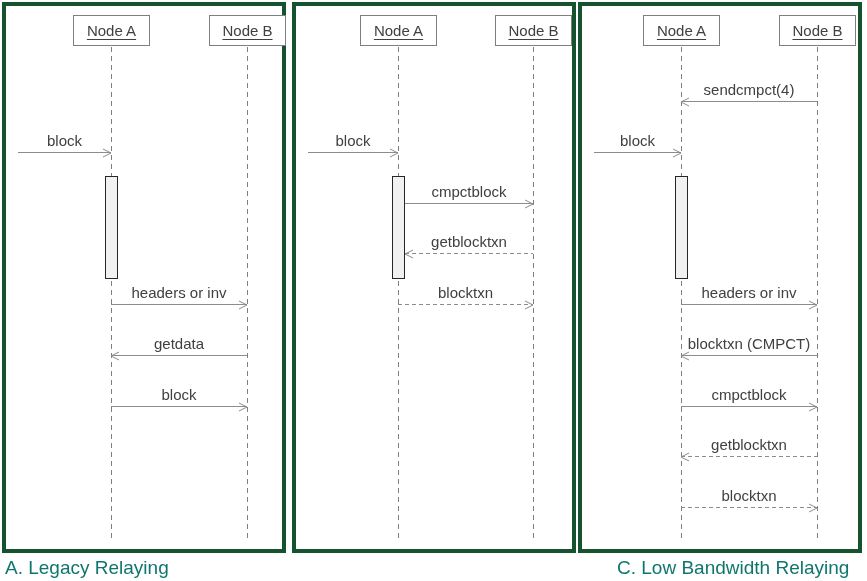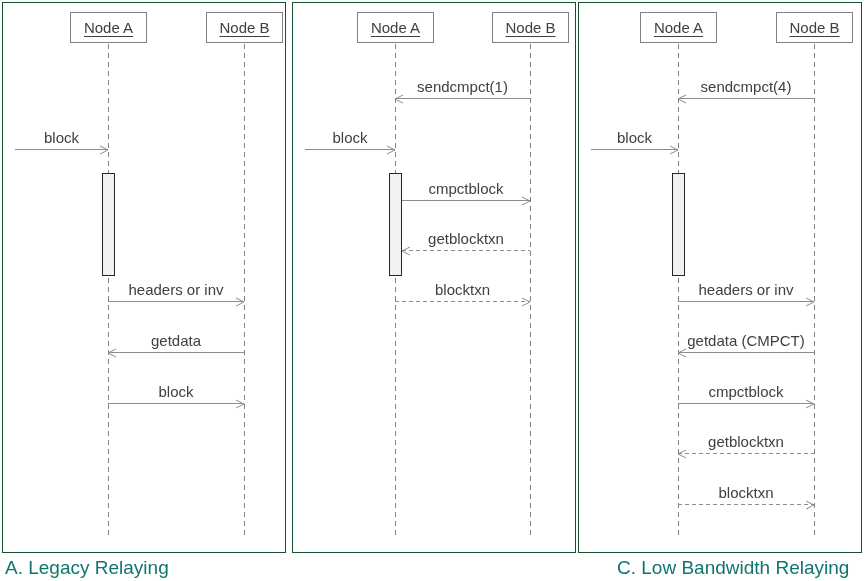--- a/index.html
+++ b/index.html
@@ -1,20 +1,20 @@
 <!DOCTYPE html>
 <html><head>
 <meta charset="utf-8">
 <style>
   html,body{margin:0;padding:0;background:#ffffff;}
   #stage{
     position:relative;width:867px;height:581px;background:#ffffff;
     font-family:"Liberation Sans",sans-serif;overflow:hidden;
   }
-  .panel{position:absolute;border:1px solid #14532d;background:#ffffff;box-sizing:border-box;padding-left:36px;}
+  .panel{position:absolute;border:4px solid #14532d;background:#ffffff;box-sizing:border-box;padding-left:36px;}
   .caption{position:absolute;font-size:19px;color:#0f766e;white-space:nowrap;}
   .node-box{
     position:absolute;border:1px solid #7f7f7f;background:#ffffff;box-sizing:border-box;
     display:flex;align-items:center;justify-content:center;
   }
   .node-label{font-size:15px;color:#404040;text-decoration:underline;text-underline-offset:3px;white-space:nowrap;}
   .lifeline{
     position:absolute;width:1px;
     background:repeating-linear-gradient(to bottom,#7f7f7f 0 5px,transparent 5px 9px);
   }
@@ -78,27 +78,20 @@
     <div class="panel" style="left: 292px; top: 2px; width: 284px; height: 551px;">
       <div class="node-box" style="left: 64px; top: 9px; width: 77px; height: 31px;">
         <span class="node-label">Node A</span>
       </div>
       <div class="lifeline" style="left: 102px; top: 41px; height: 495px;"></div>
       <div class="node-box" style="left: 199px; top: 9px; width: 77px; height: 31px;">
         <span class="node-label">Node B</span>
       </div>
       <div class="lifeline" style="left: 237px; top: 41px; height: 495px;"></div>
       <div class="activation" style="left: 96px; top: 170px; width: 13px; height: 103px;"></div>
-      <div class="msg" style="left: 102px; top: 72px; width: 135px;">
-        <div class="msg-label">sendcmpct(1)</div>
-        <div class="msg-line solid"></div>
-        <svg width="10" height="10" class="head left">
-          <polyline points="9,1 1,5 9,9" fill="none" stroke="#8c8c8c" stroke-width="1"></polyline>
-        </svg>
-      </div>
       <div class="msg" style="left: 12px; top: 123px; width: 90px;">
         <div class="msg-label">block</div>
         <div class="msg-line solid"></div>
         <svg width="10" height="10" class="head right">
           <polyline points="1,1 9,5 1,9" fill="none" stroke="#8c8c8c" stroke-width="1"></polyline>
         </svg>
       </div>
       <div class="msg" style="left: 109px; top: 174px; width: 128px;">
         <div class="msg-label">cmpctblock</div>
         <div class="msg-line solid"></div>
@@ -146,21 +139,21 @@
         </svg>
       </div>
       <div class="msg" style="left: 99px; top: 275px; width: 136px;">
         <div class="msg-label">headers or inv</div>
         <div class="msg-line solid"></div>
         <svg width="10" height="10" class="head right">
           <polyline points="1,1 9,5 1,9" fill="none" stroke="#8c8c8c" stroke-width="1"></polyline>
         </svg>
       </div>
       <div class="msg" style="left: 99px; top: 326px; width: 136px;">
-        <div class="msg-label">getdata (CMPCT)</div>
+        <div class="msg-label">blocktxn (CMPCT)</div>
         <div class="msg-line solid"></div>
         <svg width="10" height="10" class="head left">
           <polyline points="9,1 1,5 9,9" fill="none" stroke="#8c8c8c" stroke-width="1"></polyline>
         </svg>
       </div>
       <div class="msg" style="left: 99px; top: 377px; width: 136px;">
         <div class="msg-label">cmpctblock</div>
         <div class="msg-line solid"></div>
         <svg width="10" height="10" class="head right">
           <polyline points="1,1 9,5 1,9" fill="none" stroke="#8c8c8c" stroke-width="1"></polyline>

